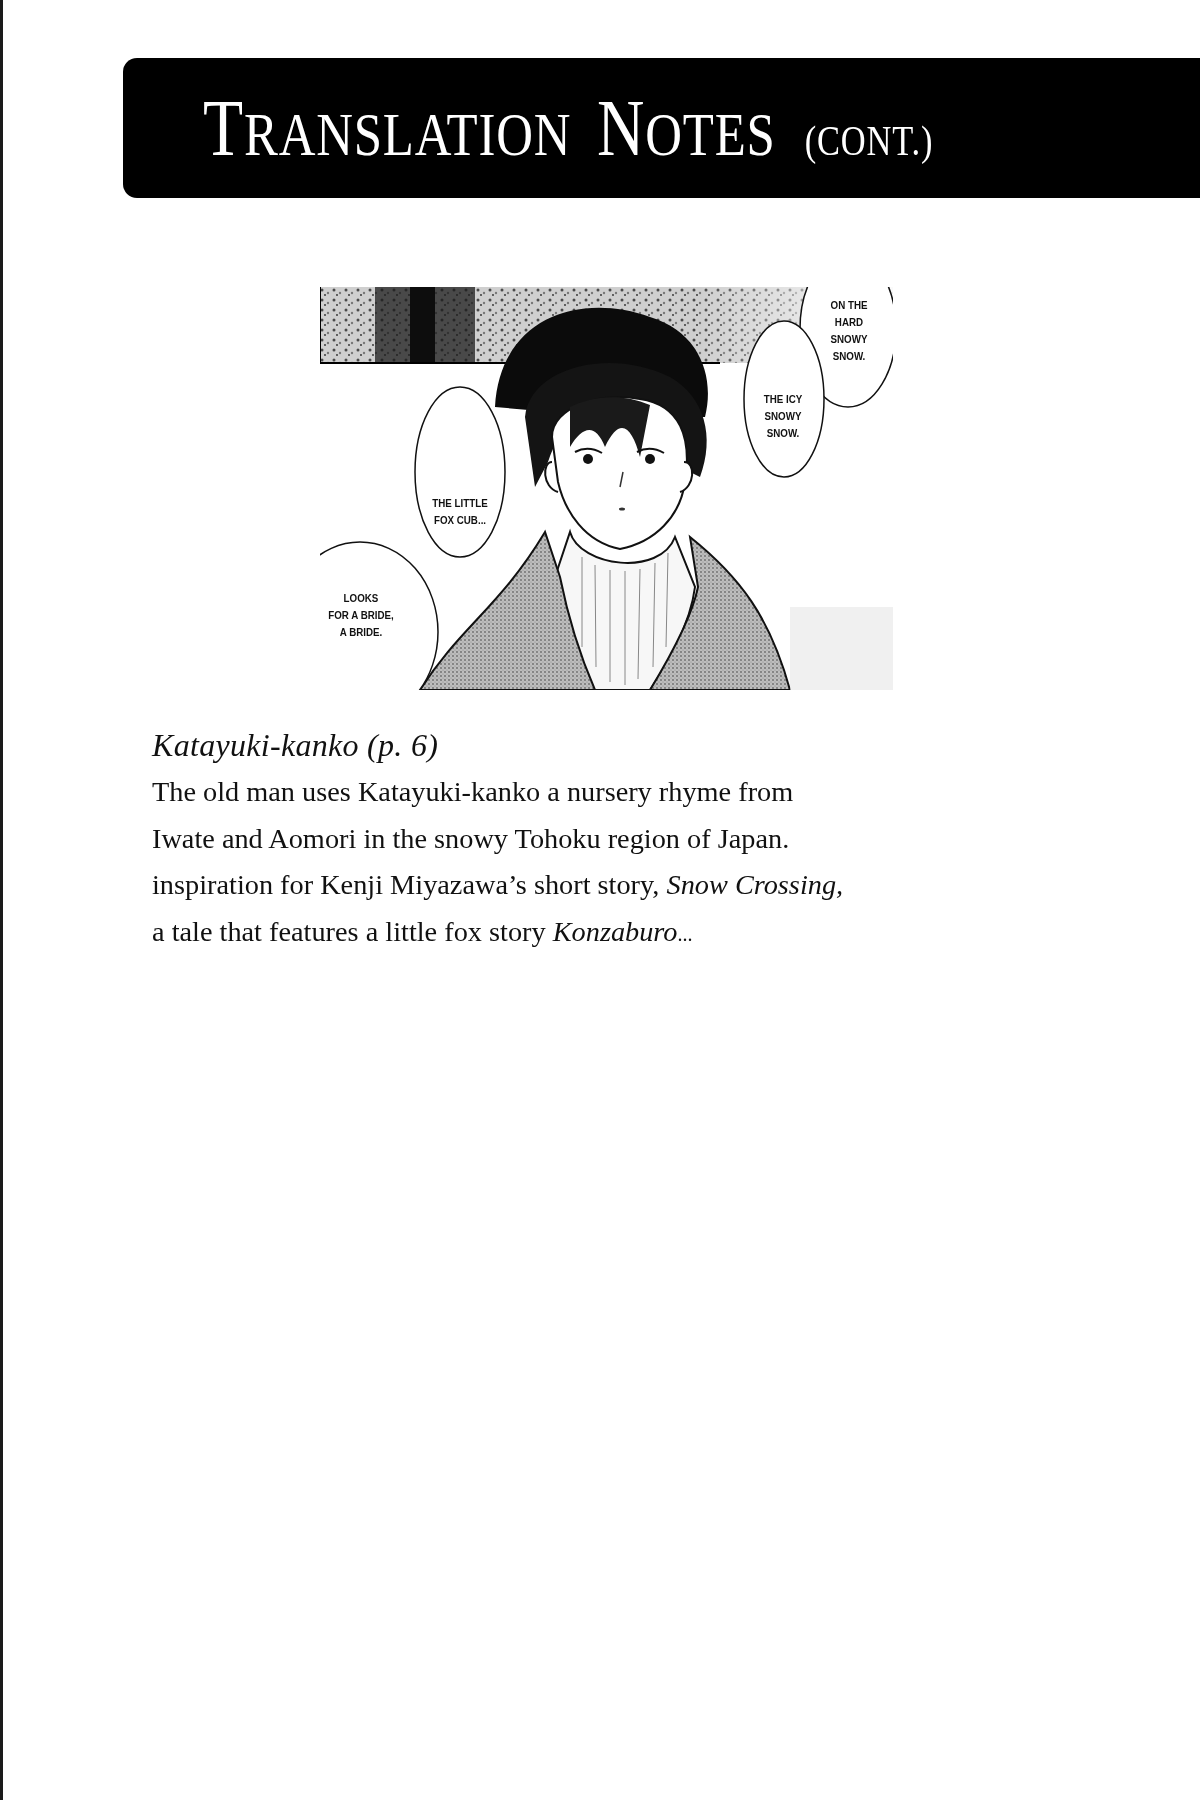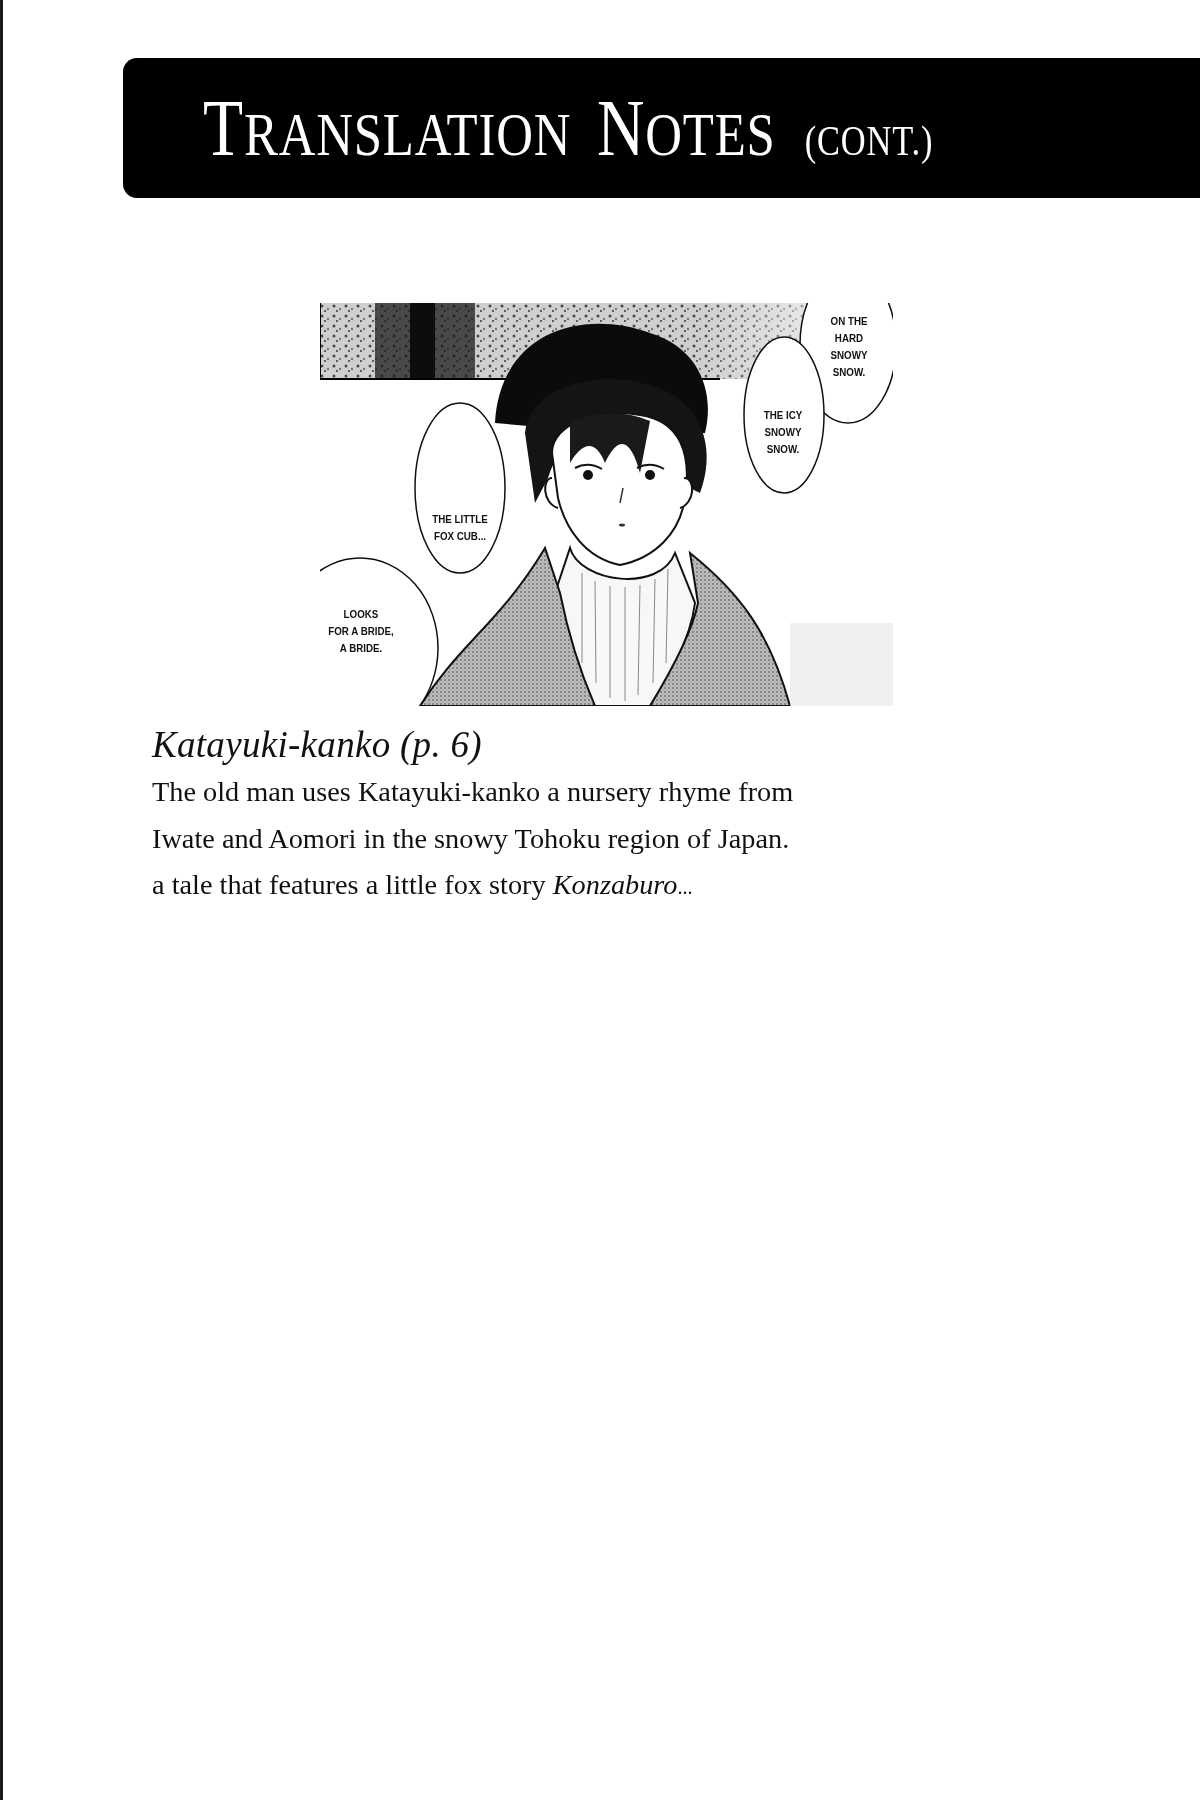--- a/index.html
+++ b/index.html
@@ -15,31 +15,31 @@
   .banner-title {
     position:absolute; left:80px; top:30px; color:#fff;
     font-family: "Liberation Serif", "DejaVu Serif", serif;
     font-size:66px; line-height:80px; letter-spacing:1px;
     font-variant: small-caps; transform: scaleX(0.82); transform-origin:left center;
     white-space:nowrap;
   }
   .banner-title .big { font-size:80px; }
   .banner-title .cont { font-size:42px; margin-left:18px; }
   .panel {
-    position:absolute; left:320px; top:303px; width:573px; height:403px; overflow:hidden;
+    position:absolute; left:320px; top:287px; width:573px; height:403px; overflow:hidden;
   }
   .panel svg { display:block; }
   .bubble-text {
     position:absolute; font-family:"Liberation Sans","DejaVu Sans",sans-serif;
     font-weight:bold; font-size:11.5px; line-height:17px; text-align:center; color:#111;
     white-space:pre-line; transform:scaleX(0.85);
   }
   .note { position:absolute; left:152px; top:722px; width:900px; }
   .note-heading {
-    font-style:italic; font-size:37px; line-height:46px; margin:0; font-weight:normal; letter-spacing:0.3px;
+    font-style:italic; font-size:32px; line-height:46px; margin:0; font-weight:normal; letter-spacing:0.3px;
   }
   .note-body { font-size:28.3px; line-height:46.7px; margin:0; margin-top:1px; white-space:nowrap; }
   .note-body .line { display:block; }
   .note-body i { font-style:italic; }
 </style>
 </head>
 <body>
 
 <div class="page-edge"></div>
 
@@ -129,15 +129,16 @@
   <div class="bubble-text" style="left:-4px; top:303px; width:90px;">LOOKS
 FOR A BRIDE,
 A BRIDE.</div>
 </div>
 
 <div class="note">
   <h2 class="note-heading">Katayuki-kanko (p. 6)</h2>
   <p class="note-body">
     <span class="line">The old man uses Katayuki-kanko a nursery rhyme from</span>
     <span class="line">Iwate and Aomori in the snowy Tohoku region of Japan.</span>
+    <span class="line"><span>inspiration for Kenji Miyazawa’s short story, </span><i>Snow Crossing,</i><span></span></span>
     <span class="line"><span>a tale that features a little fox story </span><i>Konzaburo</i><span style="font-size:20px;">...</span></span>
   </p>
 </div>
 
 </body></html>

